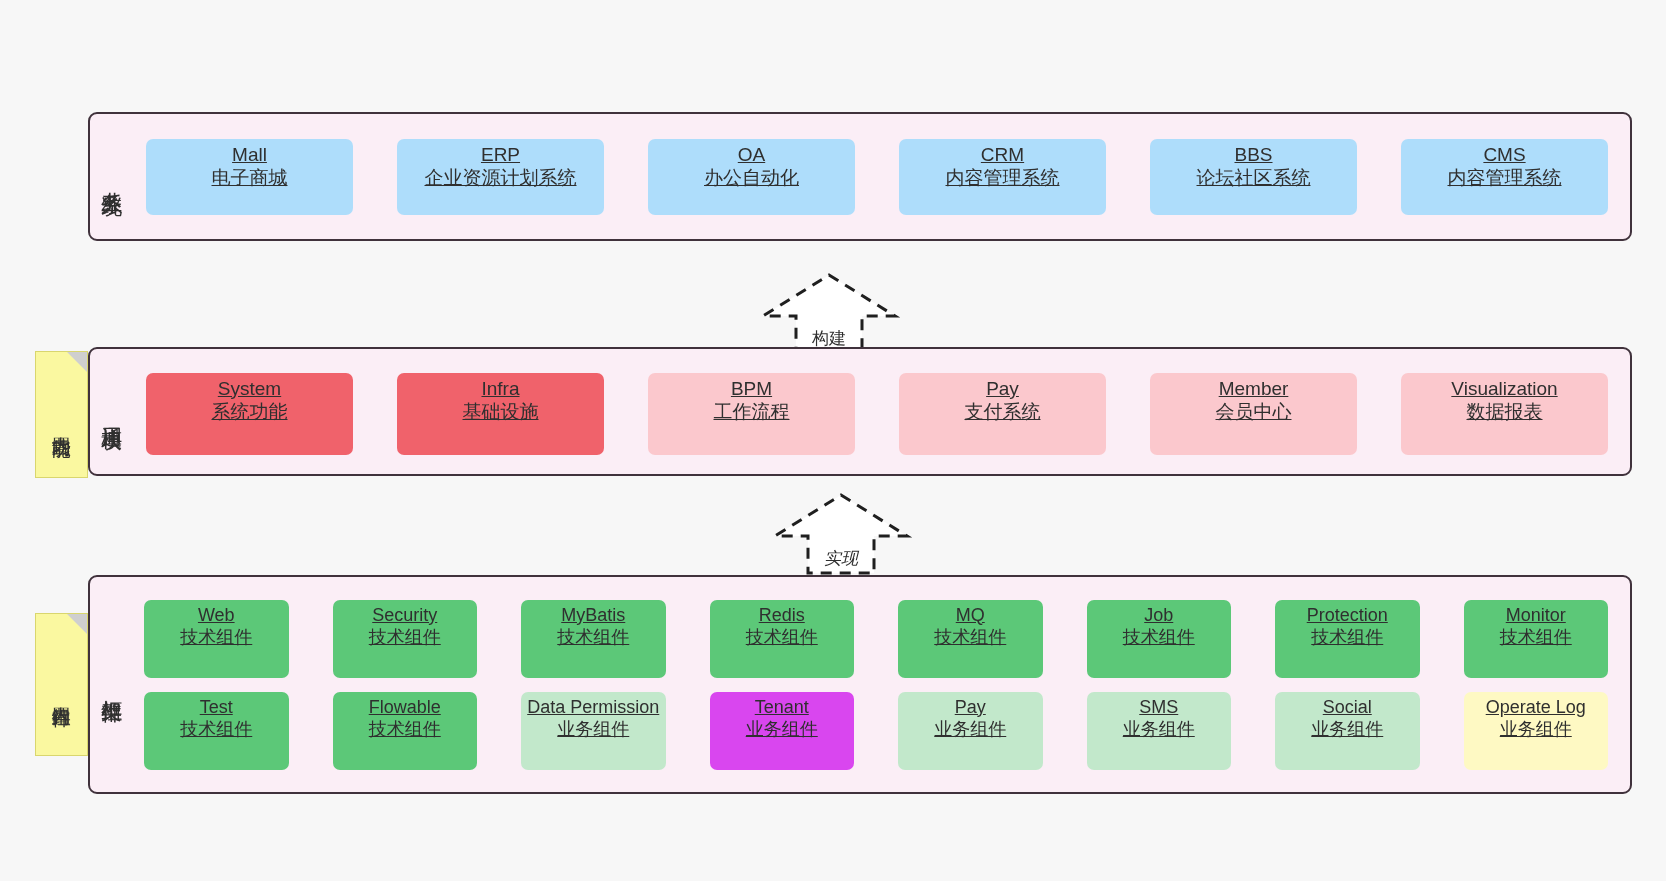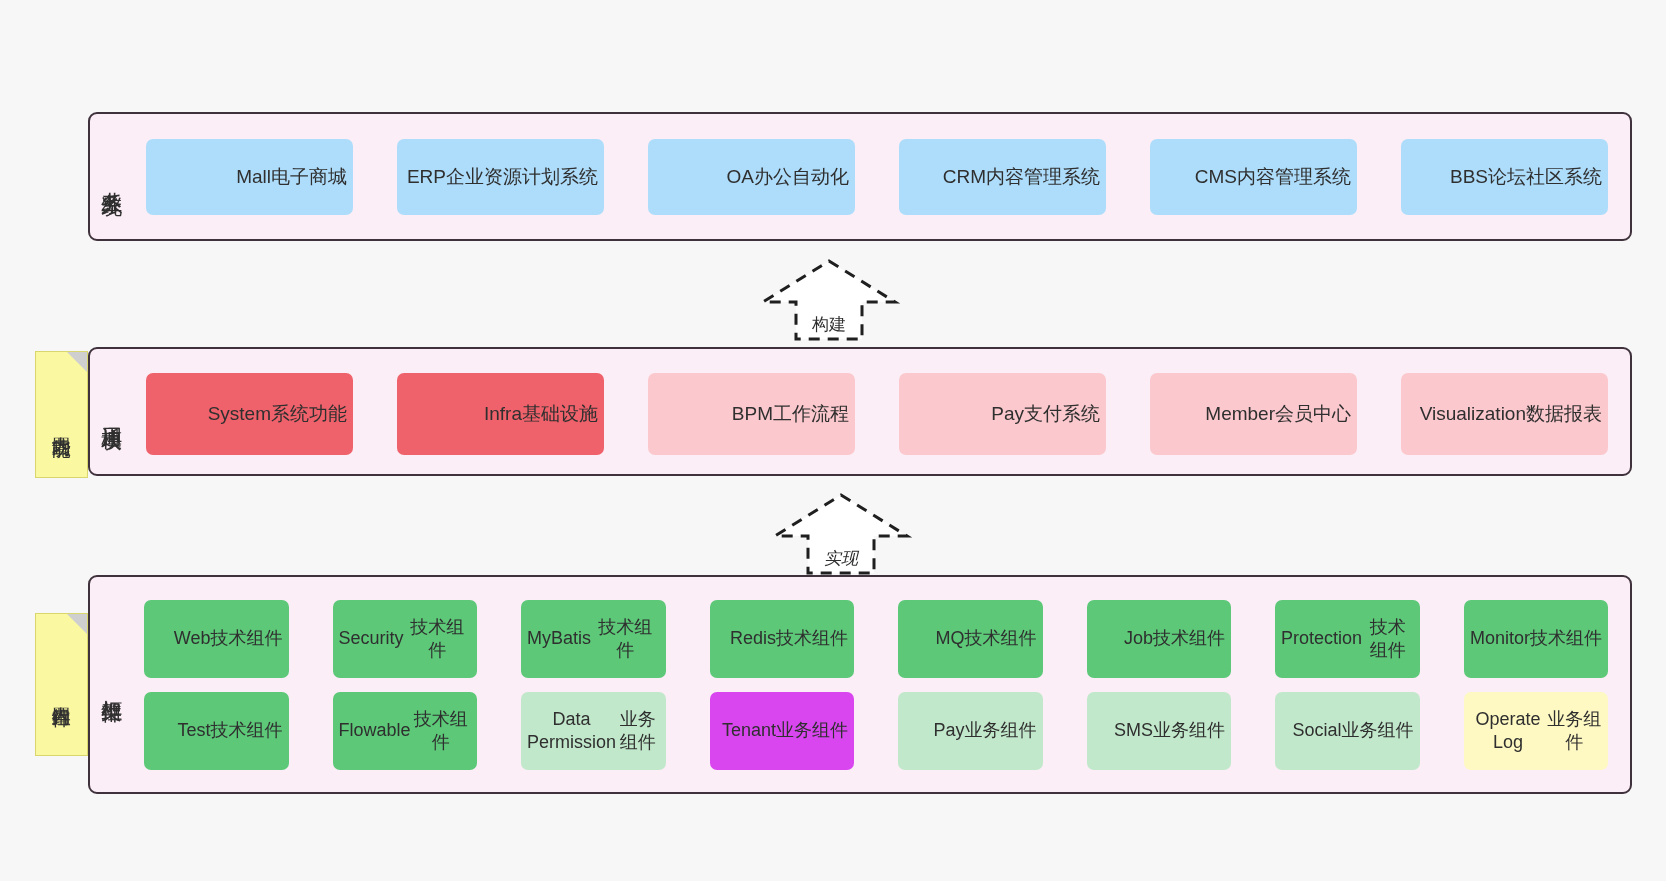--- a/index.html
+++ b/index.html
@@ -34,28 +34,29 @@
     flex:1 1 auto;
     display:flex;
     align-items:center;
     box-sizing:border-box;
   }
 
   
   .card{
     flex:1 1 0;
     border-radius:7px;
-    display:flex;flex-direction:row;
-    align-items:center;justify-content:flex-end;
+    display:flex;flex-direction:column;
+    align-items:center;justify-content:flex-start;
     text-align:center;
     font-size:19px;
     line-height:1.26;
     color:#2f2f2f;
     box-sizing:border-box;
     padding:4px 6px;
+    text-decoration:underline;
   }
   .card .en{display:block;}
   .card .cn{display:block;}
 
   
   #row-business{left:88px;top:112px;width:1544px;height:129px;}
   #row-business .layer-body{gap:44px;padding:0 22px 0 12px;height:100%;}
   #row-business .card{height:76px;background:#aeddfb;}
 
   
@@ -99,21 +100,21 @@
   .arrow{position:absolute;}
   .arrow svg{display:block;overflow:visible;}
   .arrow .alabel{
     position:absolute;
     left:50%;transform:translateX(-50%);
     bottom:6px;
     font-size:17px;color:#2f2f2f;
     background:transparent;
     white-space:nowrap;
   }
-  #arrow-build{left:760px;top:258px;width:138px;height:84px;text-align:center;}
+  #arrow-build{left:760px;top:272px;width:138px;height:84px;text-align:center;}
   #arrow-impl{left:772px;top:492px;width:138px;height:84px;font-style:italic;}
 </style>
 </head>
 <body>
 
 <div class="stage">
 
   <div class="layer" id="row-business">
     <div class="layer-label">业务系统</div>
     <div class="layer-body">
@@ -128,26 +129,26 @@
       </div>
       <div class="card">
         <span class="en">OA</span>
         <span class="cn">办公自动化</span>
       </div>
       <div class="card">
         <span class="en">CRM</span>
         <span class="cn">内容管理系统</span>
       </div>
       <div class="card">
+        <span class="en">BBS</span>
+        <span class="cn">论坛社区系统</span>
+      </div>
+      <div class="card">
         <span class="en">CMS</span>
         <span class="cn">内容管理系统</span>
-      </div>
-      <div class="card">
-        <span class="en">BBS</span>
-        <span class="cn">论坛社区系统</span>
       </div>
 
     </div>
   </div>
 
   <div class="arrow" id="arrow-build">
     <svg width="138" height="84" viewBox="0 0 138 84">
       <path d="M69 3 L135 44 L102 44 L102 81 L36 81 L36 44 L3 44 Z" fill="#ffffff" stroke="#1f1f1f" stroke-width="3" stroke-dasharray="11 8" stroke-linejoin="miter"></path>
     </svg>
     <span class="alabel">构建</span>

